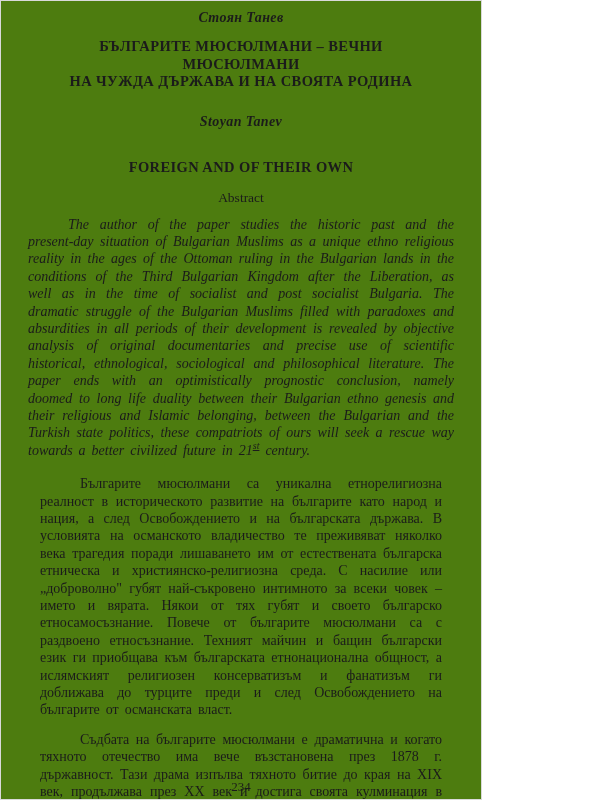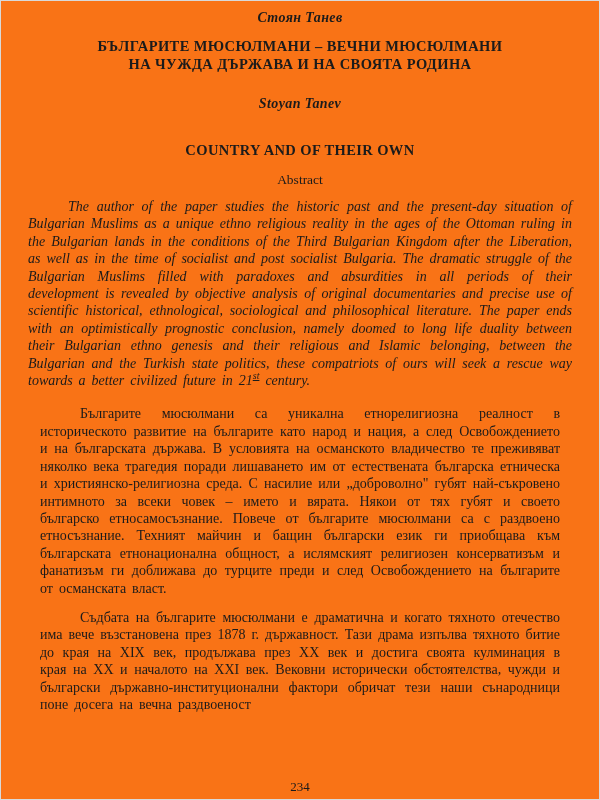--- a/index.html
+++ b/index.html
@@ -3,24 +3,24 @@
 <meta charset="utf-8">
 <style>
   html, body {
     margin: 0;
     padding: 0;
     background: #ffffff;
     font-family: "Liberation Serif", "DejaVu Serif", serif;
   }
   .page {
     position: relative;
-    width: 600px;
+    width: 482px;
     height: 800px;
     box-sizing: border-box;
-    background: #f97316;
+    background: #4d7c0f;
     border: 1px solid #d9d9d9;
     padding: 6px 27px 12px 27px;
     color: #1b1b1b;
     overflow: hidden;
   }
   .author-bg {
     margin: 2px 0 0 0;
     text-align: center;
     font-weight: bold;
     font-style: italic;
@@ -101,21 +101,21 @@
 <body>
 
 <div class="page">
 
   <p class="author-bg">Стоян Танев</p>
 
   <h1 class="title-bg"><span>БЪЛГАРИТЕ МЮСЮЛМАНИ – ВЕЧНИ МЮСЮЛМАНИ</span><br><span>НА ЧУЖДА ДЪРЖАВА И НА СВОЯТА РОДИНА</span></h1>
 
   <p class="author-en">Stoyan Tanev</p>
 
-  <h2 class="title-en"><br><span>COUNTRY AND OF THEIR OWN</span></h2>
+  <h2 class="title-en"><br><span>FOREIGN AND OF THEIR OWN</span></h2>
 
   <p class="abstract-heading">Abstract</p>
 
   <p class="abstract"><span>The author of the paper studies the historic past and the present-day situation of Bulgarian Muslims as a unique ethno religious reality in the ages of the Ottoman ruling in the Bulgarian lands in the conditions of the Third Bulgarian Kingdom after the Liberation, as well as in the time of socialist and post socialist Bulgaria. The dramatic struggle of the Bulgarian Muslims filled with paradoxes and absurdities in all periods of their development is revealed by objective analysis of original documentaries and precise use of scientific historical, ethnological, sociological and philosophical literature. The paper ends with an optimistically prognostic conclusion, namely doomed to long life duality between their Bulgarian ethno genesis and their religious and Islamic belonging, between the Bulgarian and the Turkish state politics, these compatriots of ours will seek a rescue way towards a better civilized future in 21</span><sup>st</sup><span> century.</span></p>
 
   <p class="body-para first">Българите мюсюлмани са уникална етнорелигиозна реалност в историческото развитие на българите като народ и нация, а след Освобождението и на българската държава. В условията на османското владичество те преживяват няколко века трагедия поради лишаването им от естествената българска етническа и християнско-религиозна среда. С насилие или „доброволно" губят най-съкровено интимното за всеки човек – името и вярата. Някои от тях губят и своето българско етносамосъзнание. Повече от българите мюсюлмани са с раздвоено етносъзнание. Техният майчин и бащин български език ги приобщава към българската етнонационална общност, а ислямският религиозен консерватизъм и фанатизъм ги доближава до турците преди и след Освобождението на българите от османската власт.</p>
 
   <p class="body-para">Съдбата на българите мюсюлмани е драматична и когато тяхното отечество има вече възстановена през 1878 г. държавност. Тази драма изпълва тяхното битие до края на XIX век, продължава през XX век и достига своята кулминация в края на XX и началото на XXI век. Вековни исторически обстоятелства, чужди и български държавно-институционални фактори обричат тези наши сънародници поне досега на вечна раздвоеност</p>
 
   <p class="page-number">234</p>

